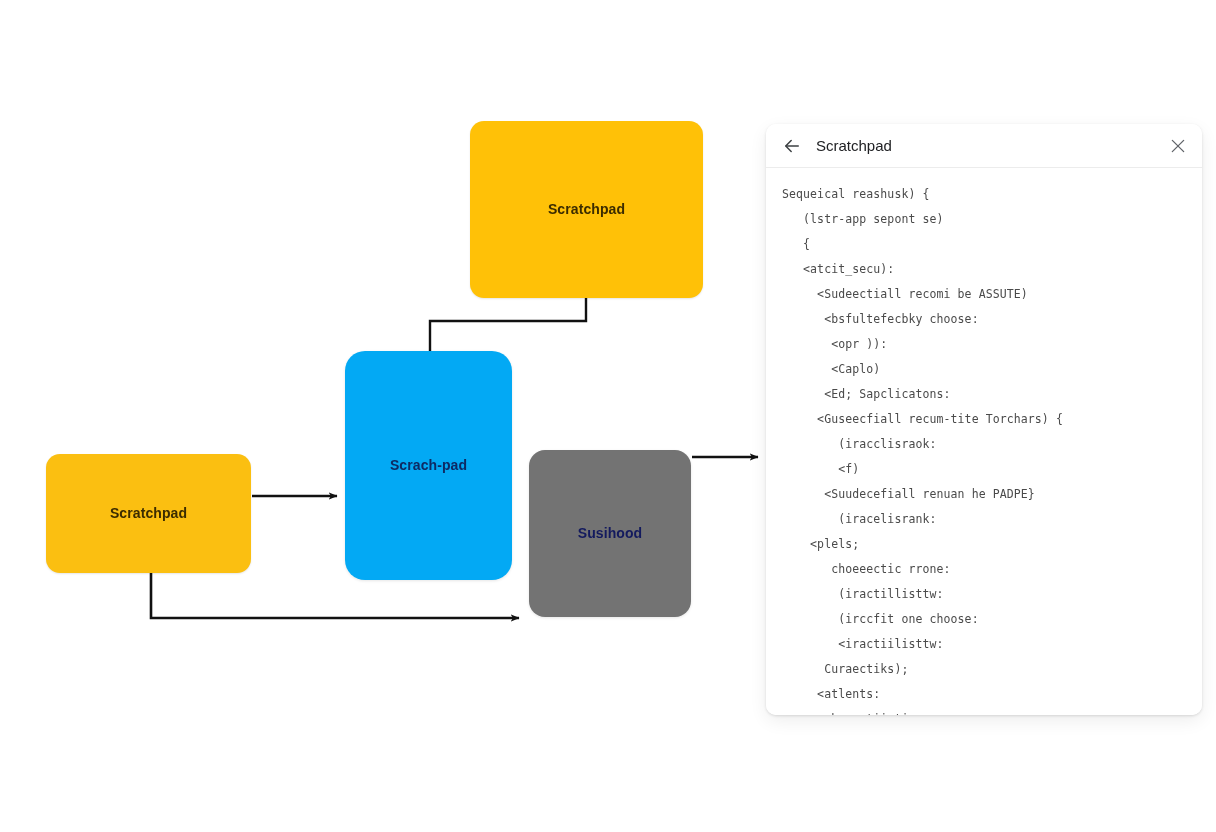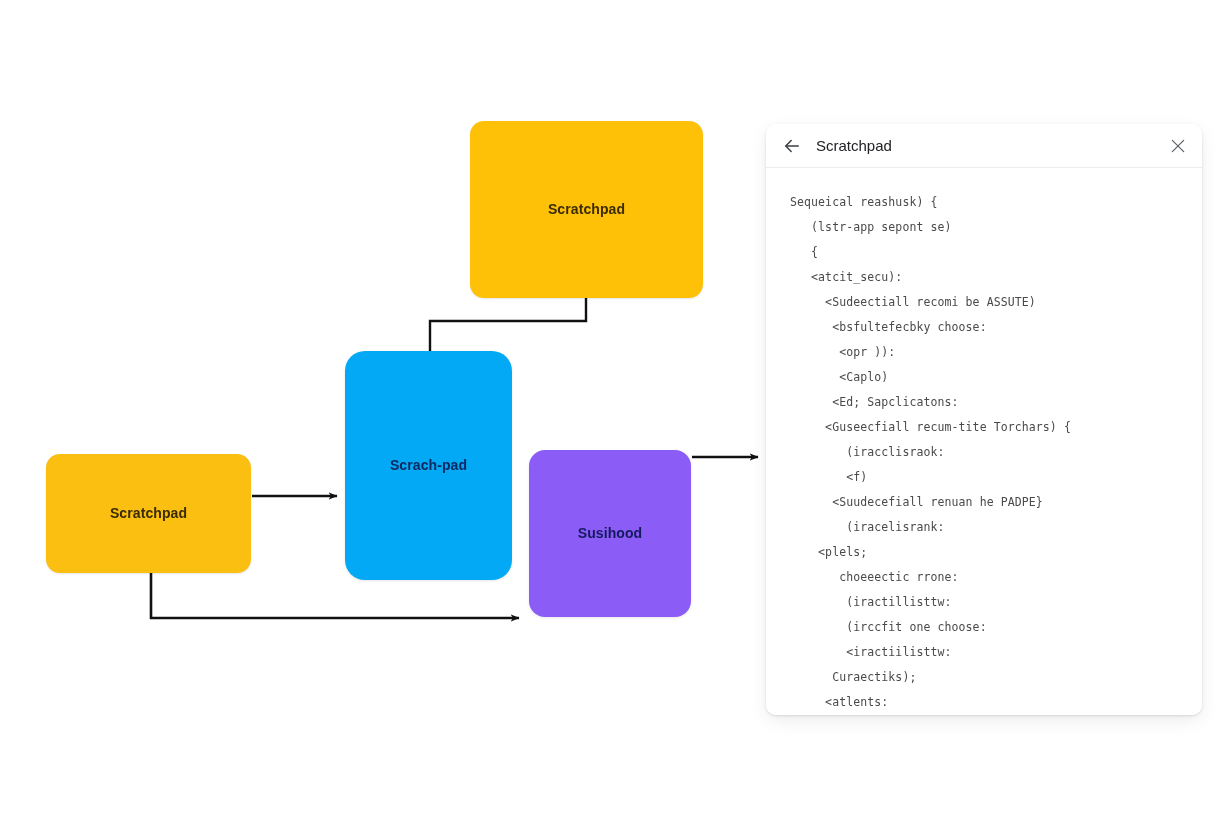--- a/index.html
+++ b/index.html
@@ -147,21 +147,21 @@
   }
 
   #panel-body {
     flex: 1 1 auto;
     padding: 14px 16px 10px 16px;
     box-sizing: border-box;
     overflow: hidden;
     background: #ffffff;
   }
   #code-block {
-    margin: 8px;
+    margin: 0;
     font-family: "DejaVu Sans Mono", "Liberation Mono", monospace;
     font-size: 11.5px;
     line-height: 25px;
     color: #4a4a4a;
     white-space: pre;
     letter-spacing: 0.1px;
   }
   .code-line {
     display: block;
     white-space: pre;
@@ -193,21 +193,21 @@
   </div>
 
   <div class="node" id="node-left" style="background: rgb(251, 191, 17);">
     <span class="node-label" style="color: rgb(59, 44, 0);">Scratchpad</span>
   </div>
 
   <div class="node" id="node-blue" style="background: rgb(3, 169, 244);">
     <span class="node-label" style="color: rgb(14, 42, 99);">Scrach-pad</span>
   </div>
 
-  <div class="node" id="node-purple" style="background: #8b5cf6;">
+  <div class="node" id="node-purple" style="background: #737373;">
     <span class="node-label" style="color: rgb(19, 26, 94);">Susihood</span>
   </div>
 
   <div id="panel">
 
     <div id="panel-header">
       <svg id="back-icon" viewBox="0 0 24 24" fill="none" stroke="currentColor" stroke-width="1.8" stroke-linecap="round" stroke-linejoin="round">
         <line x1="19.5" y1="12" x2="5" y2="12"></line>
         <polyline points="11,18.5 4.5,12 11,5.5"></polyline>
       </svg>

